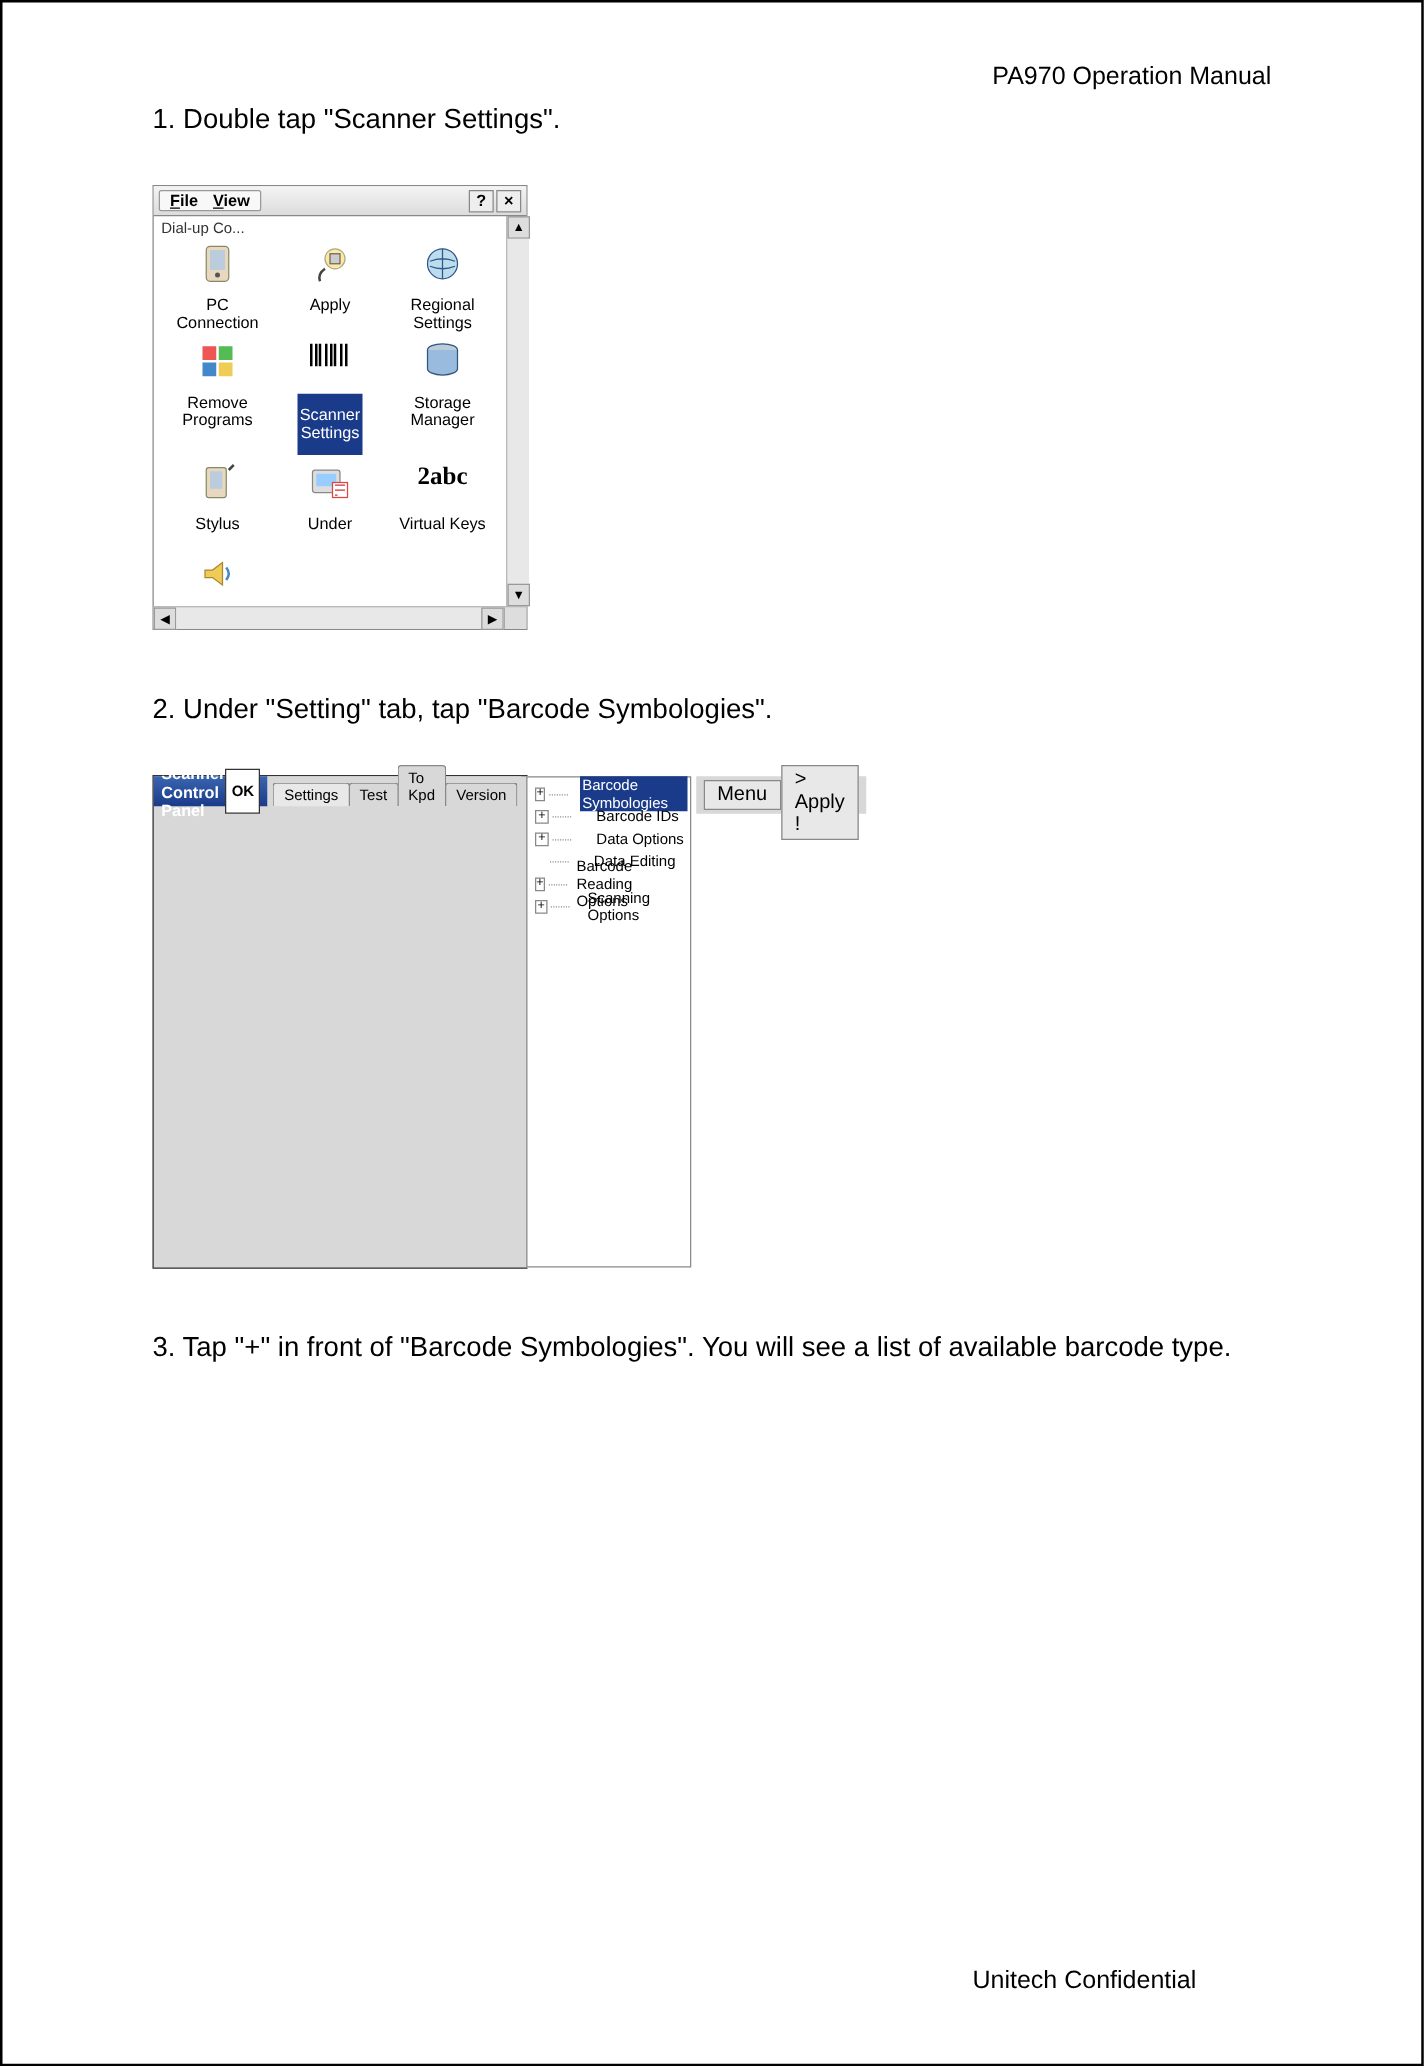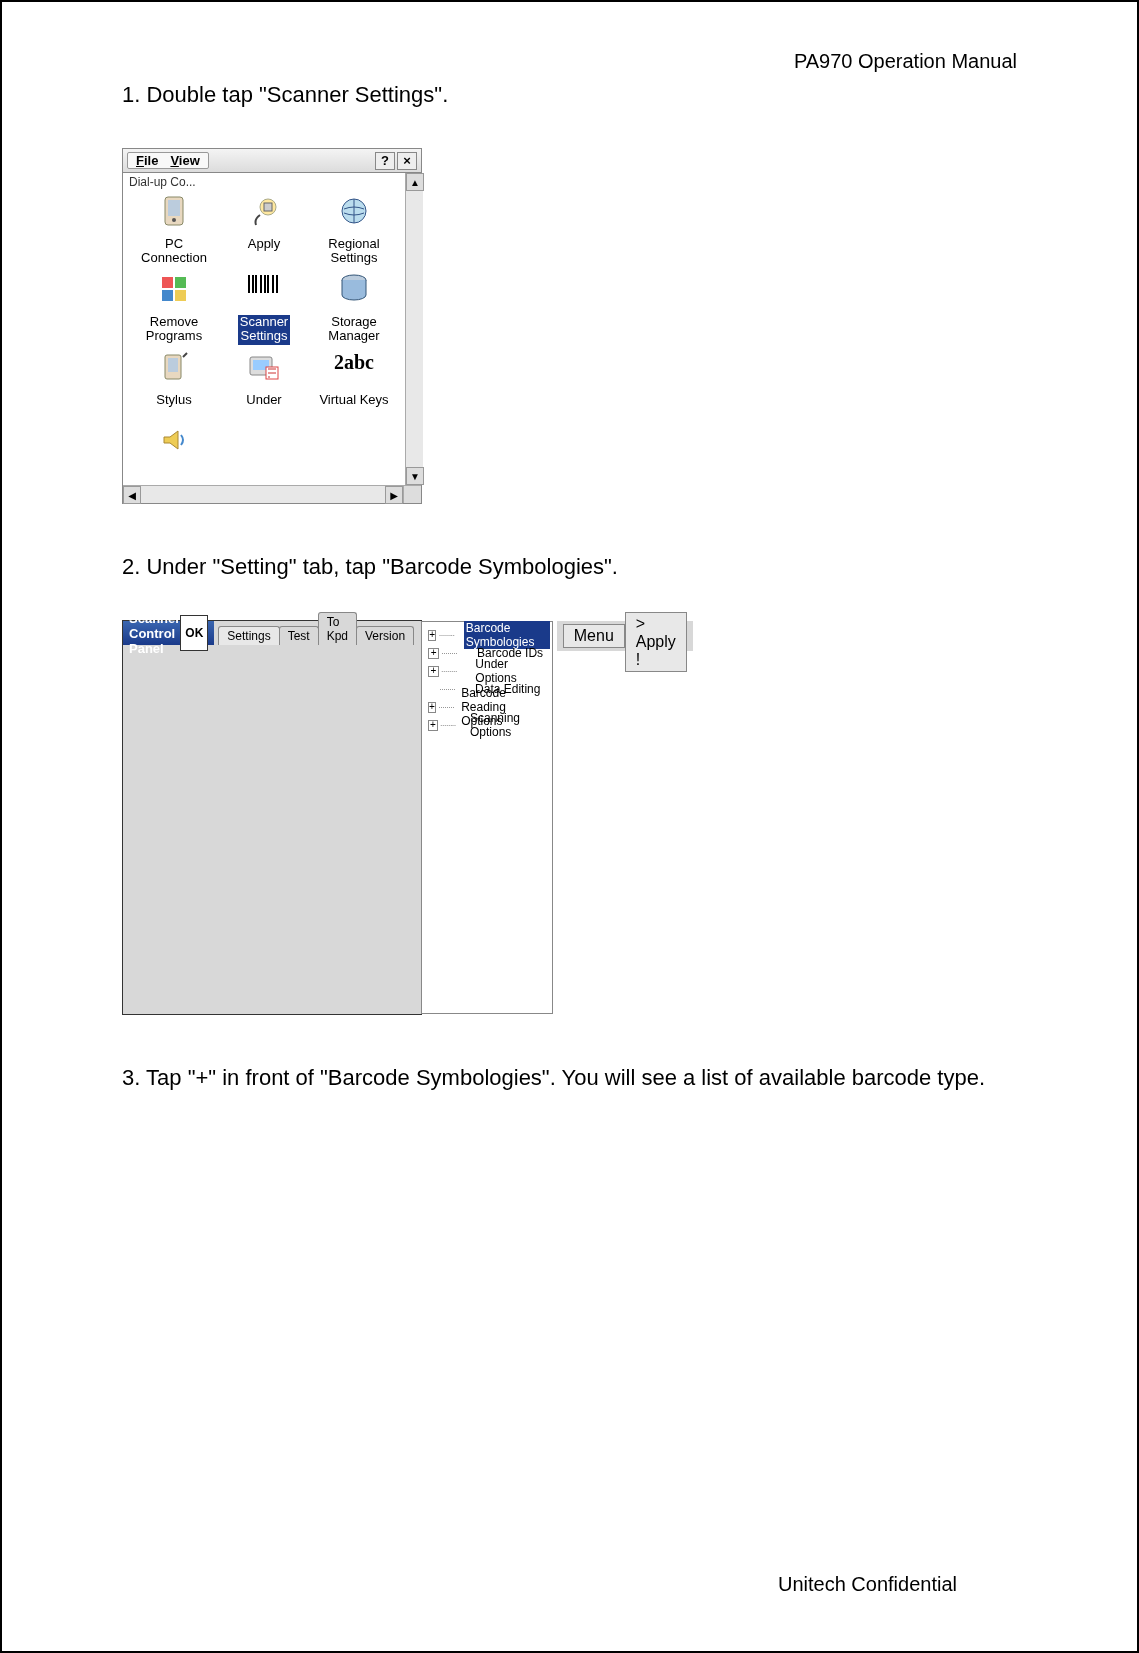--- a/index.html
+++ b/index.html
@@ -76,21 +76,21 @@
   .s1-content { flex: 1; display: flex; }
   .s1-grid {
     flex: 1;
     padding: 2px 6px 0 6px;
   }
   .s1-toprow { font-size: 12px; color: #333; }
   .s1-iconrow { display: flex; margin-top: 6px; }
   .s1-cell { width: 90px; text-align: center; font-size: 13px; }
   .s1-iconbox { height: 40px; display:flex; justify-content:center; }
   .s1-label { line-height: 1.1; margin-top: 2px; min-height: 30px; }
-  .s1-label.selected { background: #1a3a8a; color: #fff; display: inline-block; padding: 0 2px; }
+  .s1-label.selected { background: #1a3a8a; color: #fff; display: inline-block; padding: 10px 2px; }
   .s1-vscroll {
     width: 18px;
     background: #e4e4e4;
     border-left: 1px solid #aaa;
     display: flex; flex-direction: column;
   }
   .s1-hscroll {
     height: 18px;
     background: #e4e4e4;
     border-top: 1px solid #aaa;
@@ -363,21 +363,21 @@
         <span class="tree-label sel">Barcode Symbologies</span>
       </div>
       <div class="tree-row">
         <span class="tree-exp">+</span>
         <span class="tree-dots">········</span>
         <span class="tree-label">Barcode IDs</span>
       </div>
       <div class="tree-row">
         <span class="tree-exp">+</span>
         <span class="tree-dots">········</span>
-        <span class="tree-label">Under Options</span>
+        <span class="tree-label">Data Options</span>
       </div>
       <div class="tree-row">
         <span style="width:15px"></span>
         <span class="tree-dots">········</span>
         <span class="tree-label">Data Editing</span>
       </div>
       <div class="tree-row">
         <span class="tree-exp">+</span>
         <span class="tree-dots">········</span>
         <span class="tree-label">Barcode Reading Options</span>

